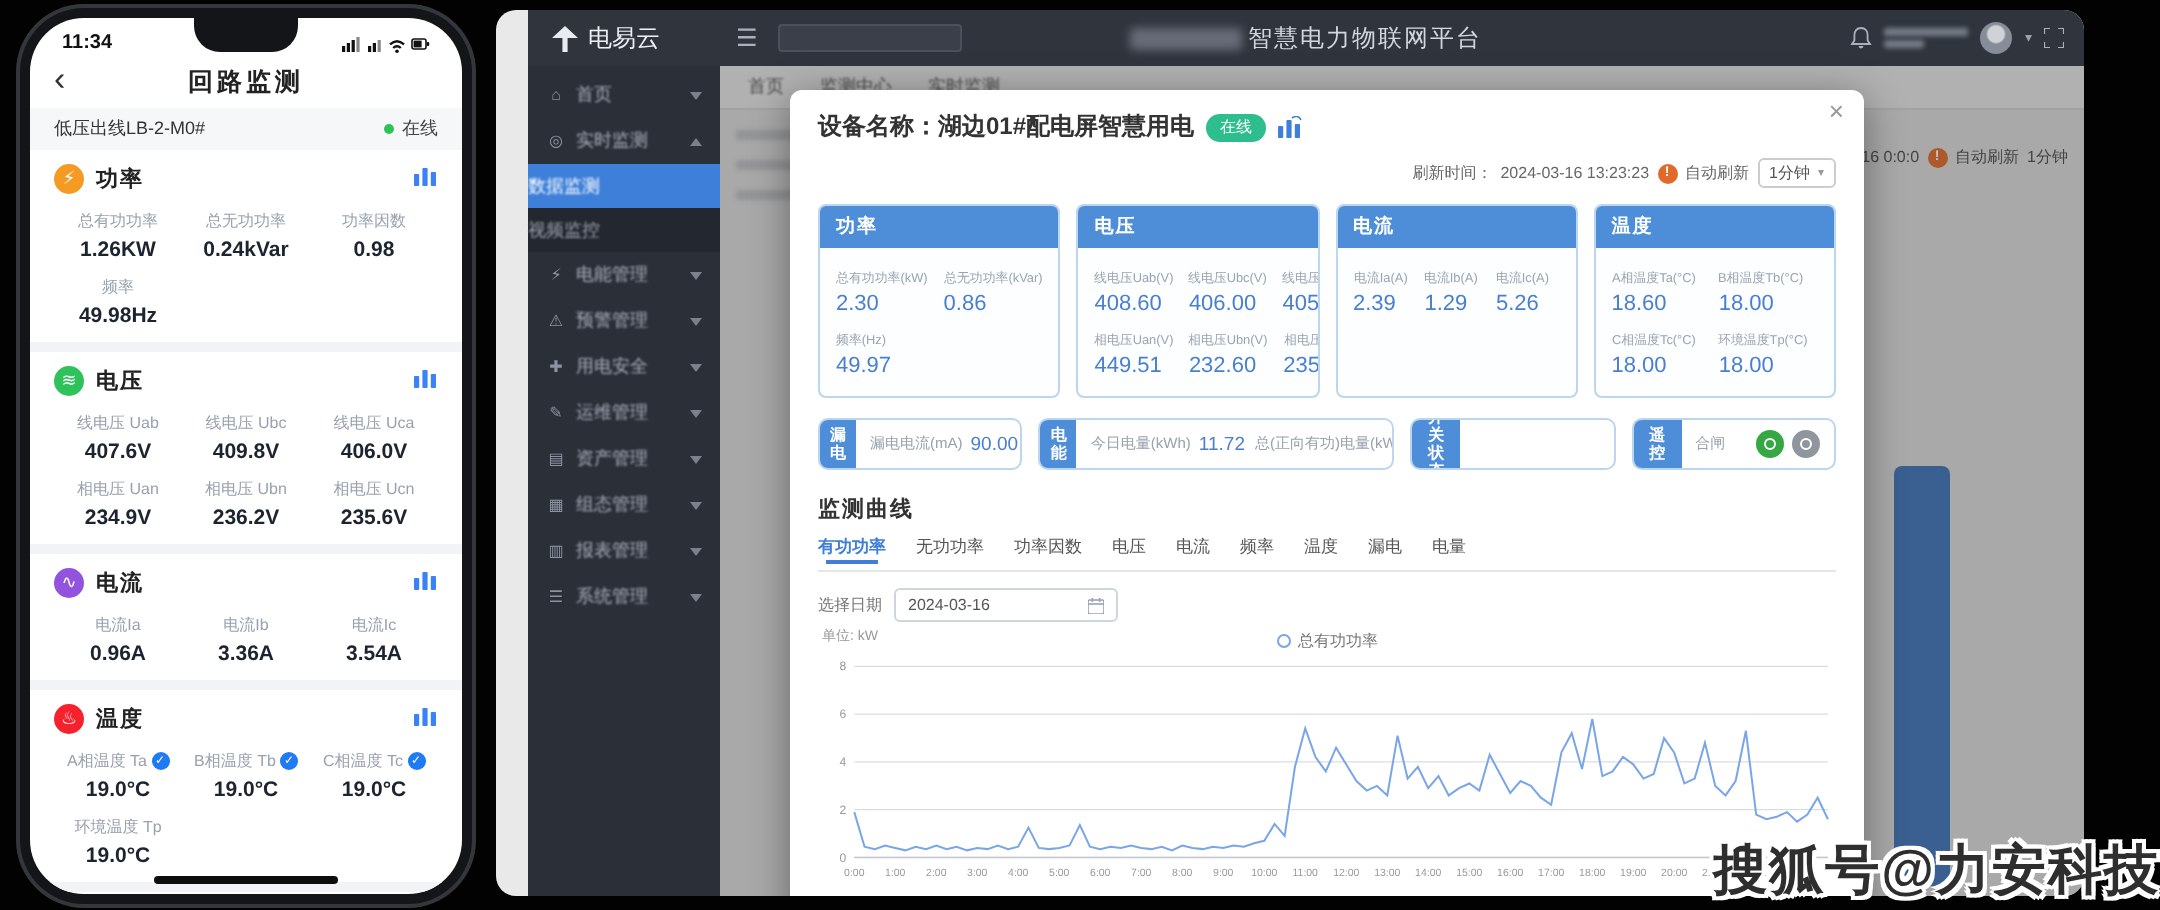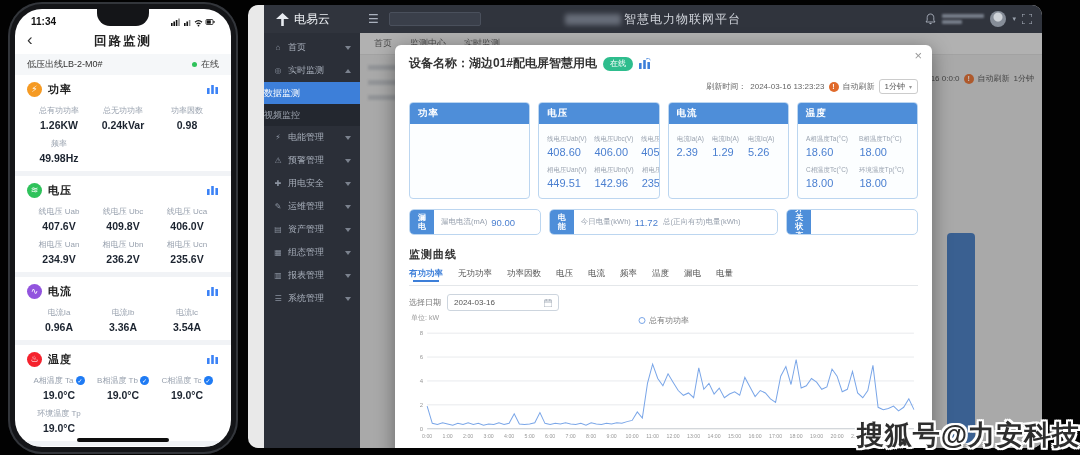--- a/index.html
+++ b/index.html
@@ -422,20 +422,42 @@
         <span class="warn">!</span>
         <span>自动刷新</span>
         <span class="m-select">
           <span>1分钟</span>
             <span style="font-size:6px;color:#999;">▾</span>
         </span>
       </div>
       <div class="m-cards" id="m-cards">
           <div class="card">
             <div class="card-h">功率</div>
+            <div class="card-b">
+              <div class="crow" style="grid-template-columns: repeat(3, 1fr);">
+                <div>
+                  <div class="cl">总有功功率(kW)</div>
+                  <div class="cv">2.30</div>
+                </div>
+                <div>
+                  <div class="cl">总无功功率(kVar)</div>
+                  <div class="cv">0.86</div>
+                </div>
+                <div>
+                  <div class="cl">功率因数</div>
+                  <div class="cv">0.54</div>
+                </div>
+              </div>
+              <div class="crow" style="grid-template-columns: repeat(3, 1fr);">
+                <div>
+                  <div class="cl">频率(Hz)</div>
+                  <div class="cv">49.97</div>
+                </div>
+              </div>
+            </div>
           </div>
           <div class="card">
             <div class="card-h">电压</div>
             <div class="card-b">
               <div class="crow" style="grid-template-columns: repeat(3, 1fr);">
                 <div>
                   <div class="cl">线电压Uab(V)</div>
                   <div class="cv">408.60</div>
                 </div>
                 <div>
@@ -447,21 +469,21 @@
                   <div class="cv">405.90</div>
                 </div>
               </div>
               <div class="crow" style="grid-template-columns: repeat(3, 1fr);">
                 <div>
                   <div class="cl">相电压Uan(V)</div>
                   <div class="cv">449.51</div>
                 </div>
                 <div>
                   <div class="cl">相电压Ubn(V)</div>
-                  <div class="cv">142.96</div>
+                  <div class="cv">232.60</div>
                 </div>
                 <div>
                   <div class="cl">相电压Ucn(V)</div>
                   <div class="cv">235.50</div>
                 </div>
               </div>
             </div>
           </div>
           <div class="card">
             <div class="card-h">电流</div>
@@ -526,20 +548,36 @@
                 <span class="si-v">11.72</span>
               </span>
               <span class="si">
                 <span class="si-l">总(正向有功)电量(kWh)</span>
               </span>
             </div>
           </div>
           <div class="strip" style="flex: 1 1 0%;">
             <span class="strip-l">开关状态</span>
             <div class="strip-b"></div>
+          </div>
+          <div class="strip" style="flex: 1 1 0%;">
+            <span class="strip-l">遥控</span>
+            <div class="strip-b">
+              <span class="si">
+                <span class="si-l">合闸</span>
+              </span>
+              <span class="pwr-wrap">
+                <span class="pwr g">
+                  <i></i>
+                </span>
+                <span class="pwr gr">
+                  <i></i>
+                </span>
+              </span>
+            </div>
           </div>
         </div>
       <div class="mc-title">监测曲线</div>
       <div class="mc-tabs" id="mc-tabs">
           <span class="mct active">有功功率</span>
           <span class="mct">无功功率</span>
           <span class="mct">功率因数</span>
           <span class="mct">电压</span>
           <span class="mct">电流</span>
           <span class="mct">频率</span>

